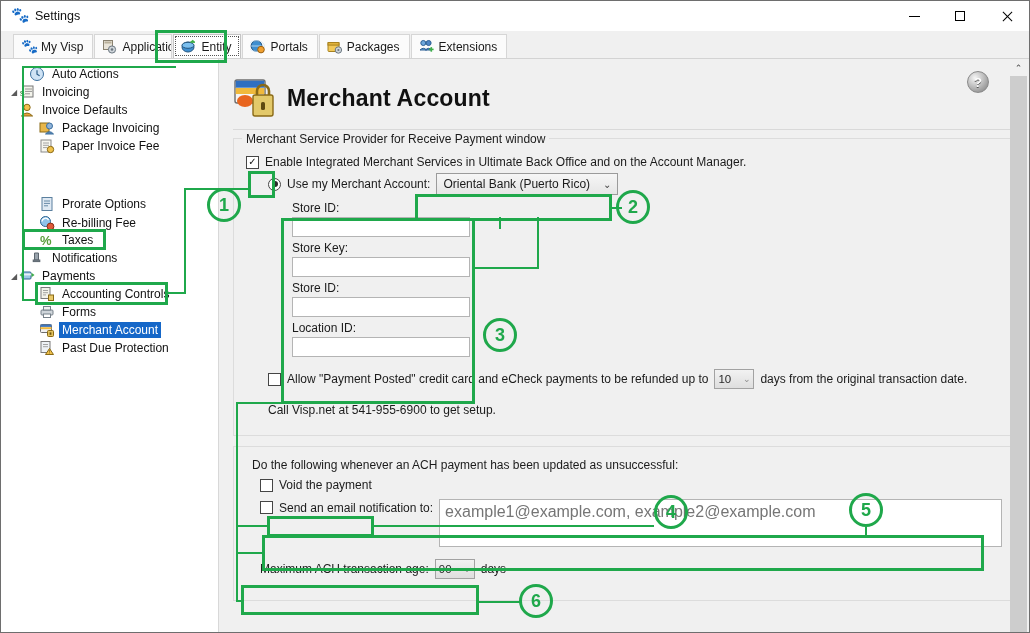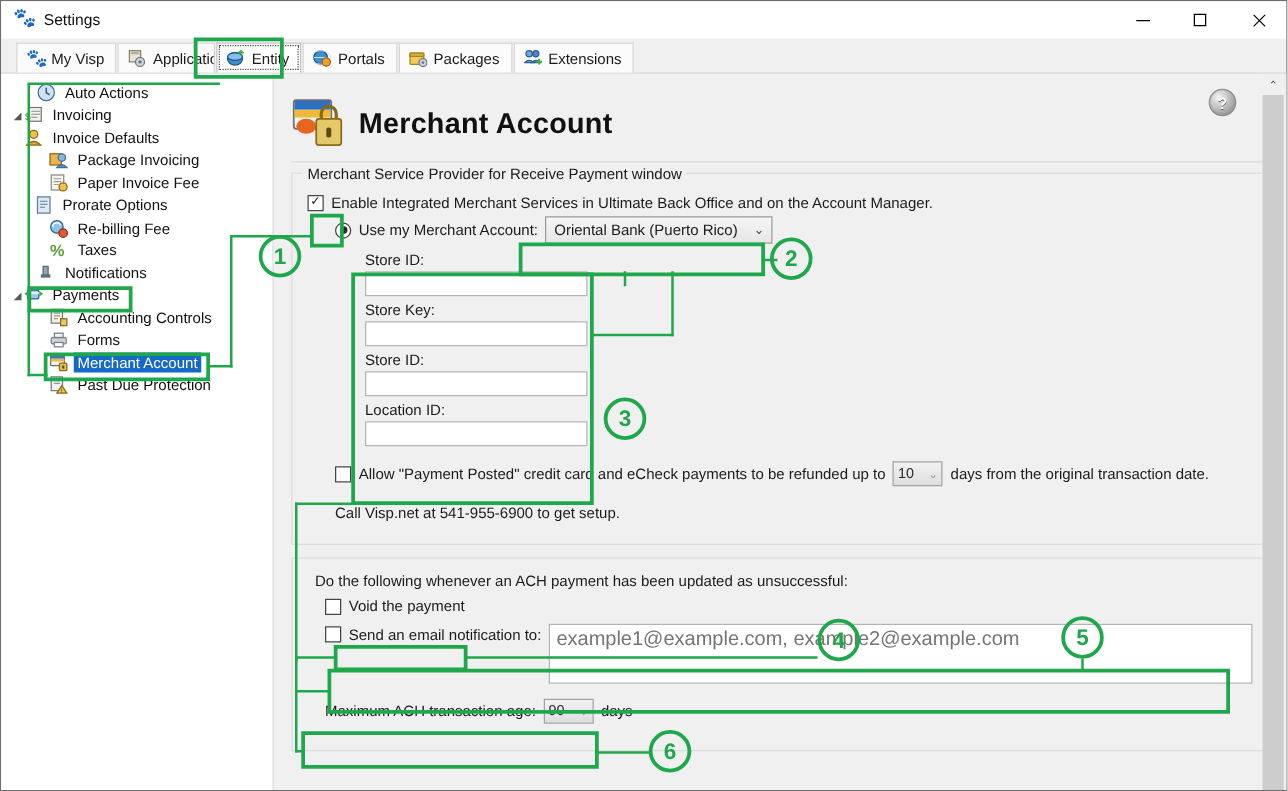--- a/index.html
+++ b/index.html
@@ -331,21 +331,21 @@
         <span class="tico">
           <svg width="16" height="16">
               <rect x="2" y="2" width="10" height="12" fill="#f6f6ef" stroke="#8a8a8a"></rect>
               <path d="M4 5h6M4 7.3h6M4 9.6h4" stroke="#9a9a9a" stroke-width=".9"></path>
               <circle cx="11.5" cy="11.5" r="3.2" fill="#f0c14b" stroke="#8a6a16"></circle>
             </svg>
         </span>
         <span class="tlbl">Paper Invoice Fee</span>
       </div>
 
-      <div class="tnode" style="padding-left:26px;">
+      <div class="tnode" style="padding-left:38px;margin-top:40px;">
         <span class="tico">
           <svg width="16" height="16">
               <rect x="3" y="1.5" width="10" height="13" fill="#dfe9f3" stroke="#5a7f9e"></rect>
               <path d="M5 5h6M5 7.4h6M5 9.8h4" stroke="#5a7f9e" stroke-width=".9"></path>
             </svg>
         </span>
         <span class="tlbl">Prorate Options</span>
       </div>
 
       <div class="tnode" style="padding-left:38px;align-items:flex-end;">

